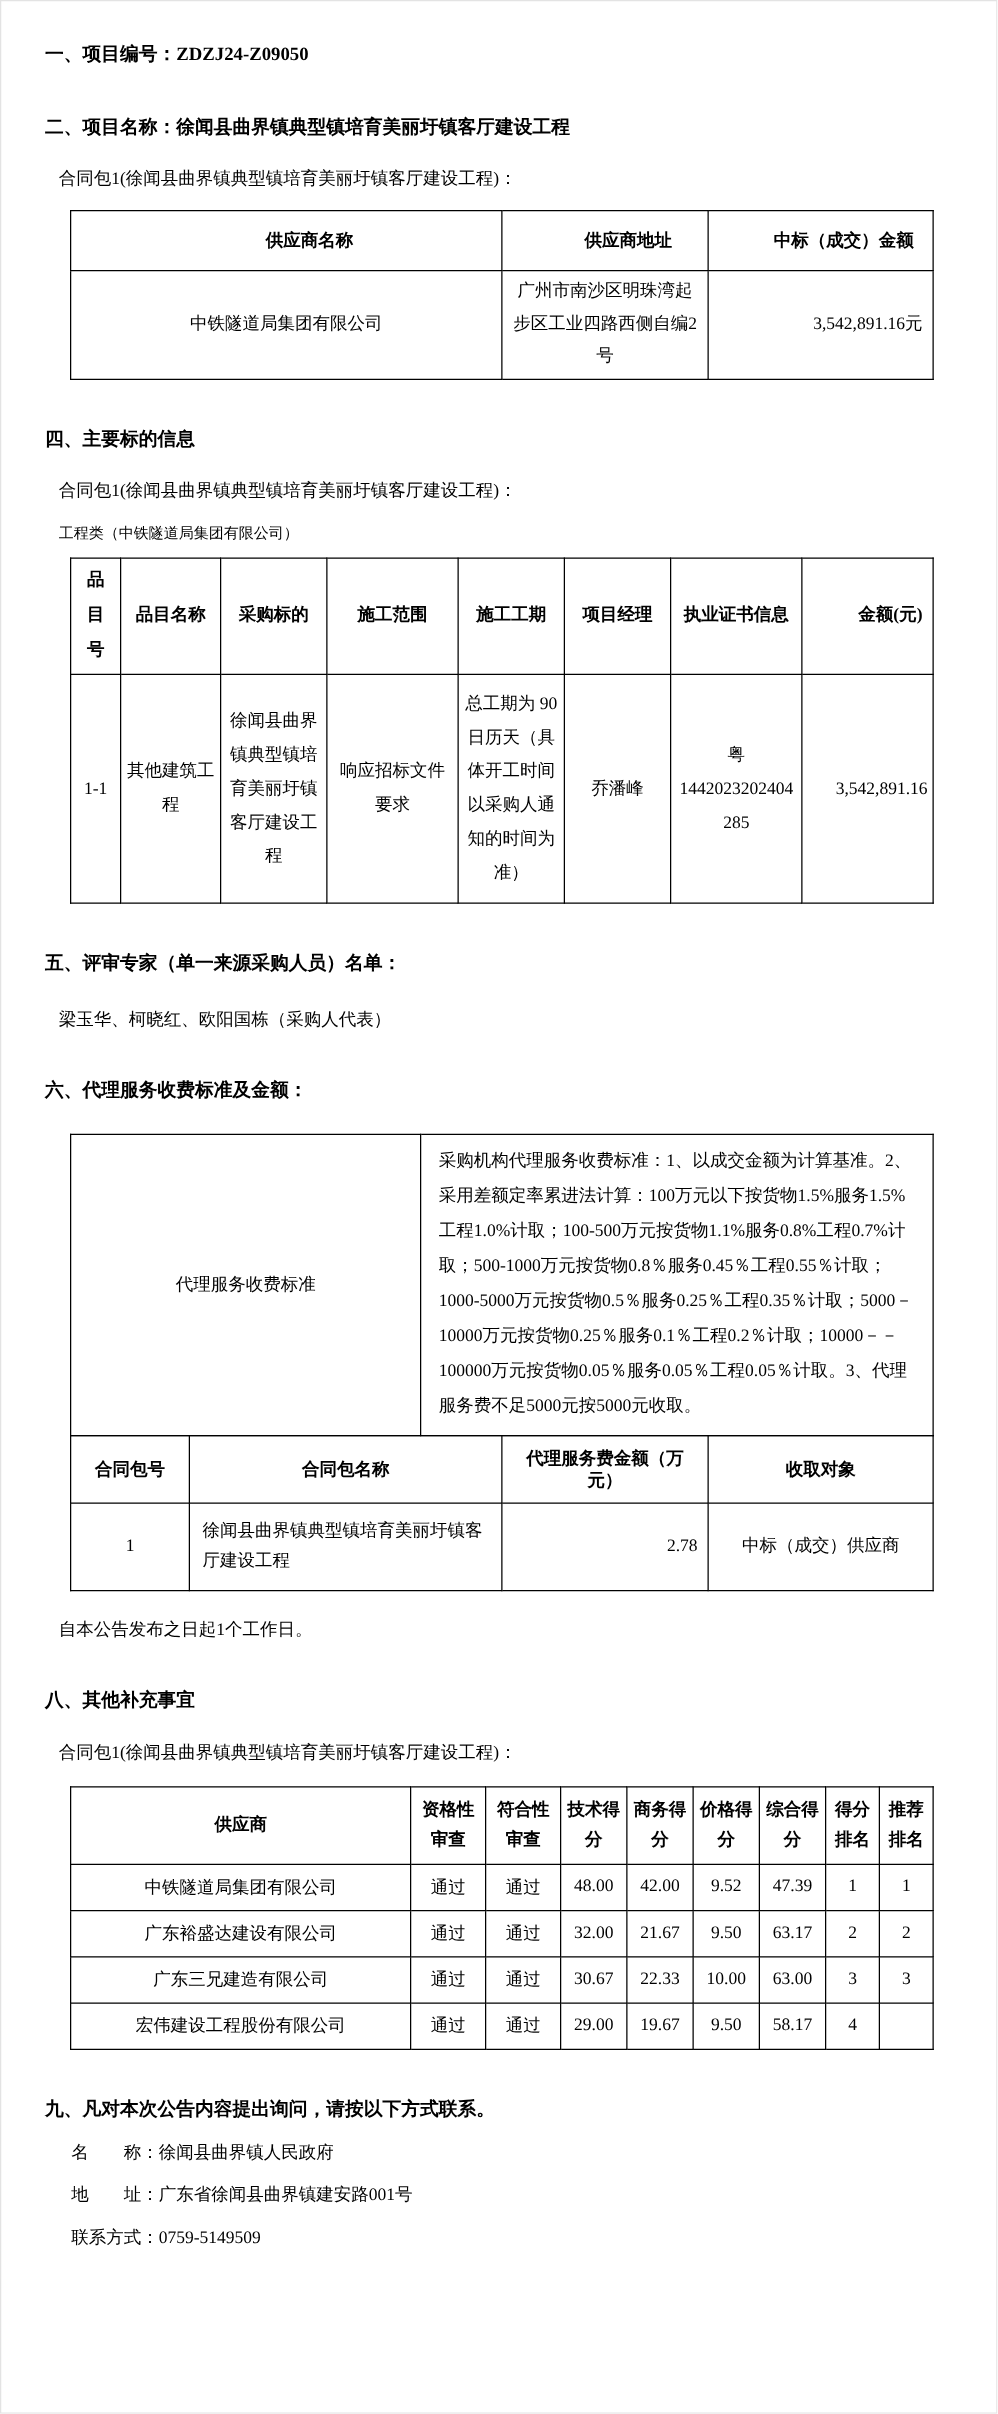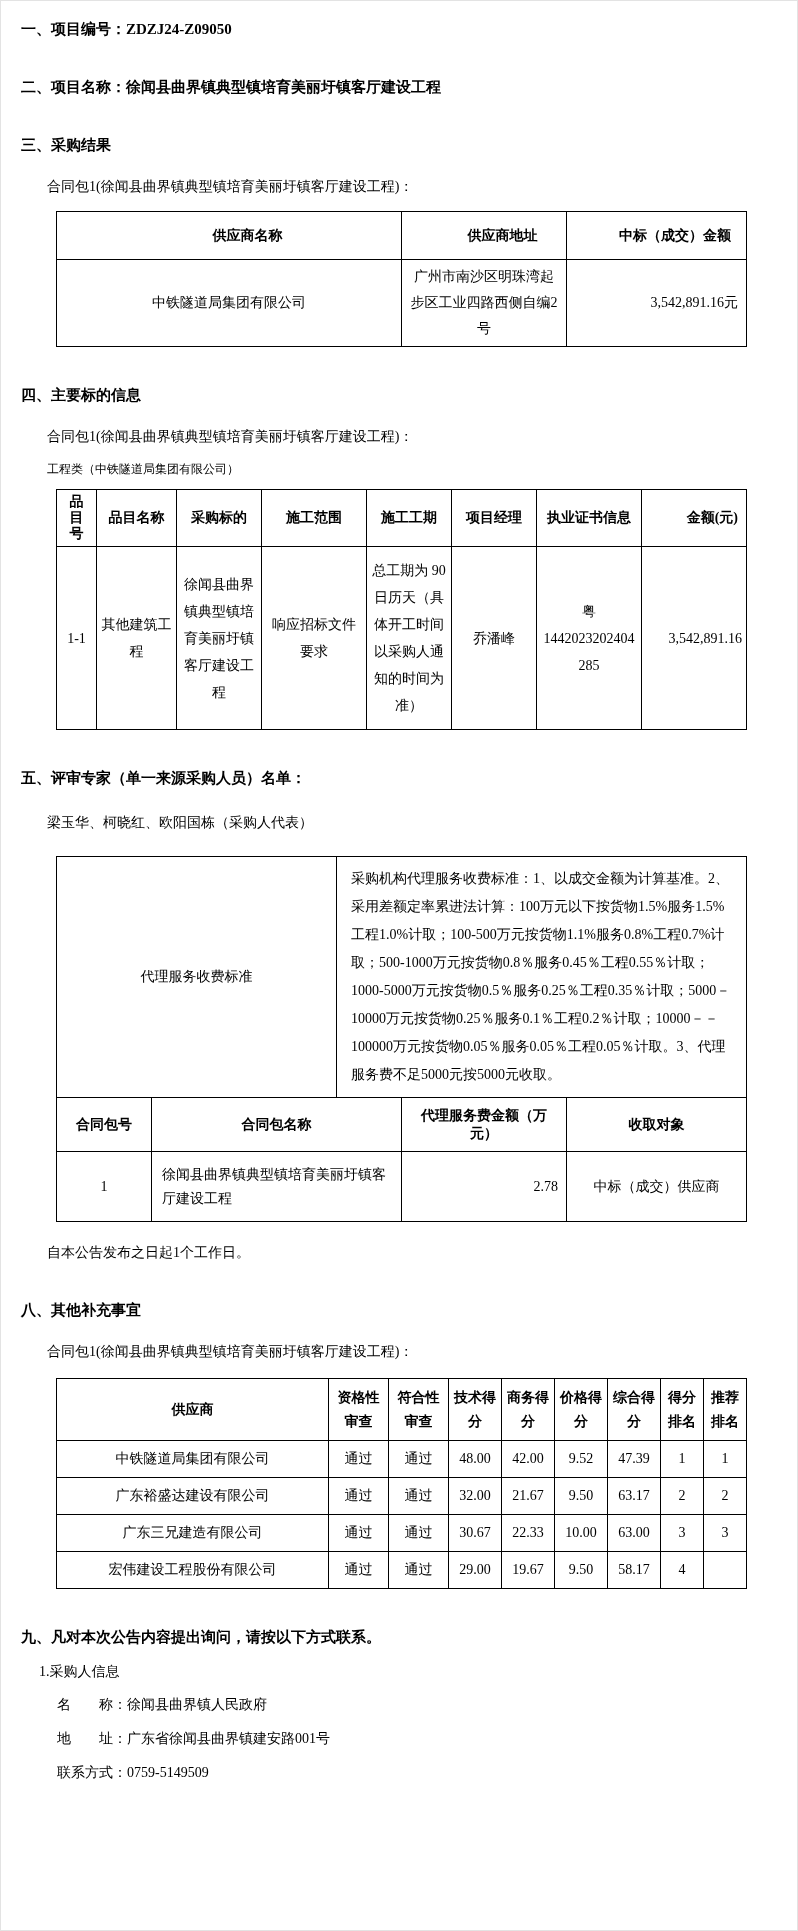--- a/index.html
+++ b/index.html
@@ -2,33 +2,33 @@
 <html><head>
 <meta charset="utf-8">
 <style>
   * { box-sizing: border-box; }
   html,body { margin:0; padding:0; background:#fff; }
   body { font-family:"Liberation Serif","DejaVu Serif",serif; color:#000; }
   .doc {
     width:798px; min-height:1931px; margin:0 auto; background:#ffffff;
     border:1px solid #e3e3e3; padding:18px 20px 30px 20px;
   }
-  .sec-title { font-weight:bold; font-size:15px; line-height:20px; margin:0; }
+  .sec-title { font-weight:bold; font-size:15px; line-height:20px; margin:15px; }
   .mt-sec { margin-top:38px; }
   .sub-line { font-size:14px; line-height:20px; margin:22px 0 0 26px; }
   .cat-line { font-size:12px; line-height:20px; margin:12px 0 0 26px; }
   table { border-collapse:collapse; margin-left:35px; width:690px; table-layout:fixed; font-size:14px; }
   th, td { border:1px solid #000; padding:4px 6px; text-align:center; vertical-align:middle; word-break:break-word; }
   th { font-weight:bold; }
   .t1 { margin-top:14px; }
   .t1 th { height:48px;padding-left:43px; }
   .t1 td { height:78px; line-height:26px; }
   .num-right { text-align:right; padding-right:8px; }
   .t2 { margin-top:10px; }
-  .t2 th { height:54px; line-height:16px; }
+  .t2 th { height:54px; line-height:28px; }
   .t2 td { line-height:27px; padding:10px 4px; }
   .t3a { margin-top:24px; }
   .t3a td.fee-text { text-align:left; line-height:28px; padding:8px 14px; font-size:14px;margin-top:12px; }
   .t3a td.fee-label { font-size:14px; }
   .t3b { margin-top:-1px; }
   .t3b th { height:54px; }
   .t3b td { height:70px; line-height:24px; }
   .t3b td.pkg-name { text-align:left; padding-left:10px; }
   .t4 { margin-top:16px;border-radius:24px; }
   .t4 th { height:62px; line-height:24px; padding:2px 2px; }
@@ -41,21 +41,20 @@
 </style>
 </head>
 <body>
 
 <div class="doc">
 
   <p class="sec-title"><span>一、项目编号：</span><span>ZDZJ24-Z09050</span></p>
 
   <p class="sec-title mt-sec"><span>二、项目名称：</span><span>徐闻县曲界镇典型镇培育美丽圩镇客厅建设工程</span></p>
 
-  <p class="sec-title mt-sec">三、采购结果</p>
   <p class="sub-line">合同包1(徐闻县曲界镇典型镇培育美丽圩镇客厅建设工程)：</p>
 
   <table class="t1">
     <colgroup>
         <col style="width:345px">
         <col style="width:165px">
         <col style="width:180px">
       </colgroup>
     <tbody>
         <tr>
@@ -106,20 +105,21 @@
       <td>乔潘峰</td>
       <td>粤 1442023202404285</td>
       <td class="num-right">3,542,891.16</td>
     </tr>
   </tbody>
     </table>
 
   <p class="sec-title mt-sec">五、评审专家（单一来源采购人员）名单：</p>
   <p class="names-line">梁玉华、柯晓红、欧阳国栋（采购人代表）</p>
 
+  <p class="sec-title mt-sec">六、代理服务收费标准及金额：</p>
 
   <table class="t3a">
     <colgroup>
         <col style="width:280px">
         <col style="width:410px">
       </colgroup>
     <tbody>
         <tr>
       <td class="fee-label">代理服务收费标准</td>
       <td class="fee-text">采购机构代理服务收费标准：1、以成交金额为计算基准。2、采用差额定率累进法计算：100万元以下按货物1.5%服务1.5%工程1.0%计取；100-500万元按货物1.1%服务0.8%工程0.7%计取；500-1000万元按货物0.8％服务0.45％工程0.55％计取；1000-5000万元按货物0.5％服务0.25％工程0.35％计取；5000－10000万元按货物0.25％服务0.1％工程0.2％计取；10000－－100000万元按货物0.05％服务0.05％工程0.05％计取。3、代理服务费不足5000元按5000元收取。</td>
@@ -222,20 +222,19 @@
       <td>58.17</td>
       <td>4</td>
       <td></td>
     </tr>
   </tbody>
     </table>
 
   <p class="sec-title mt-sec">九、凡对本次公告内容提出询问，请按以下方式联系。</p>
 
   <div class="contact">
-    <p class="group-head">1.采购人信息</p>
     <p class="c-line"><span>名　　称：</span><span>徐闻县曲界镇人民政府</span></p>
     <p class="c-line"><span>地　　址：</span><span>广东省徐闻县曲界镇建安路001号</span></p>
     <p class="c-line"><span>联系方式：</span><span>0759-5149509</span></p>
 
   </div>
 
 </div>
 
 </body></html>

